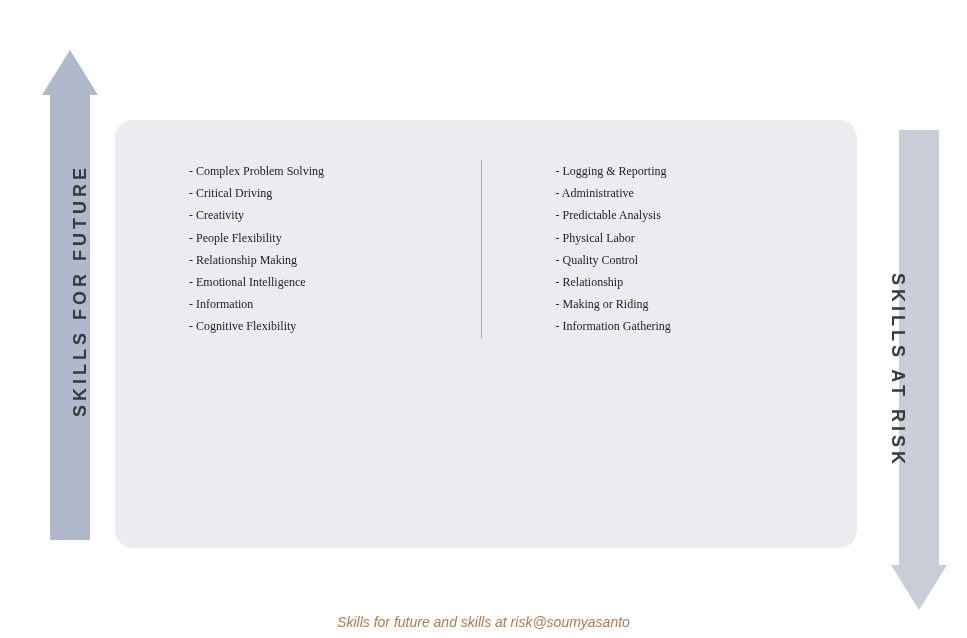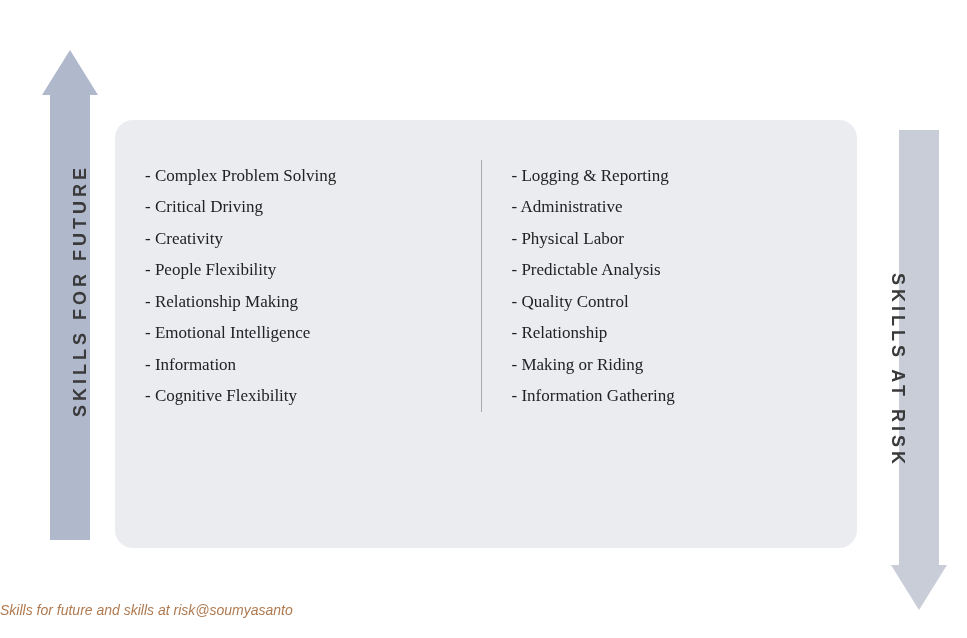--- a/index.html
+++ b/index.html
@@ -132,33 +132,34 @@
       padding-right: 20px;
       border-right: 1.5px solid #aaa;
     }
 
     .right-column {
       flex: 1;
       padding-left: 30px;
     }
 
     .skill-item {
-      font-size: 17px;
+      font-size: 12px;
       color: #222;
       line-height: 1.85;
       font-family: Georgia, 'Times New Roman', serif;
+      margin-left: 44px;
     }
 
     
     .footer-text {
       position: absolute;
-      bottom: 20px;
+      bottom: 8px;
       left: 0;
       right: 0;
-      text-align: left;
+      text-align: center;
       font-size: 14px;
       color: #b07a50;
       font-family: Arial, sans-serif;
       font-style: italic;
     }
   </style>
 </head>
 <body>
 
 <div class="main-container">
@@ -186,22 +187,22 @@
         <div class="skill-item">- Creativity</div>
         <div class="skill-item">- People Flexibility</div>
         <div class="skill-item">- Relationship Making</div>
         <div class="skill-item">- Emotional Intelligence</div>
         <div class="skill-item">- Information</div>
         <div class="skill-item">- Cognitive Flexibility</div>
       </div>
     <div class="right-column" id="right-col">
         <div class="skill-item">- Logging &amp; Reporting</div>
         <div class="skill-item">- Administrative</div>
+        <div class="skill-item">- Predictable Analysis</div>
         <div class="skill-item">- Physical Labor</div>
-        <div class="skill-item">- Predictable Analysis</div>
         <div class="skill-item">- Quality Control</div>
         <div class="skill-item">- Relationship</div>
         <div class="skill-item">- Making or Riding</div>
         <div class="skill-item">- Information Gathering</div>
       </div>
   </div>
 
   <div class="footer-text">Skills for future and skills at risk@soumyasanto</div>
 
 </div>

